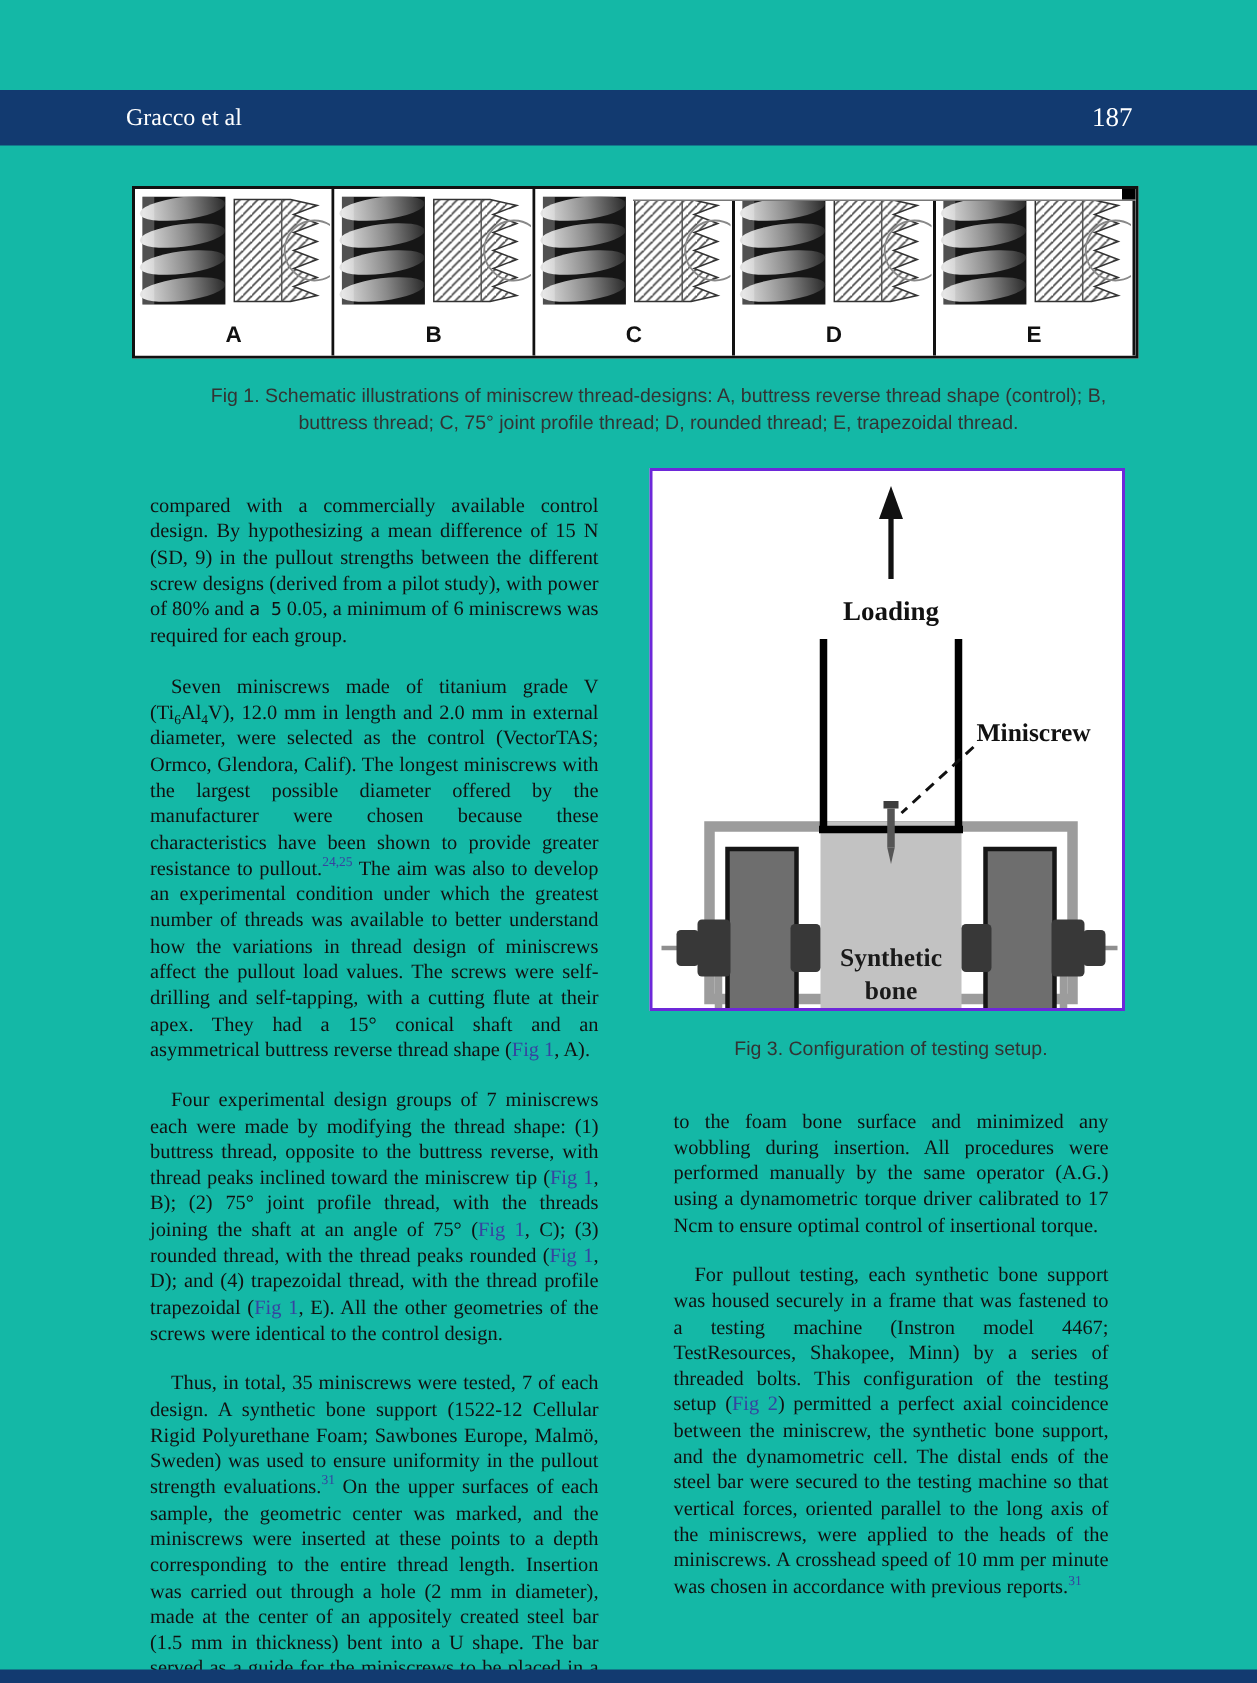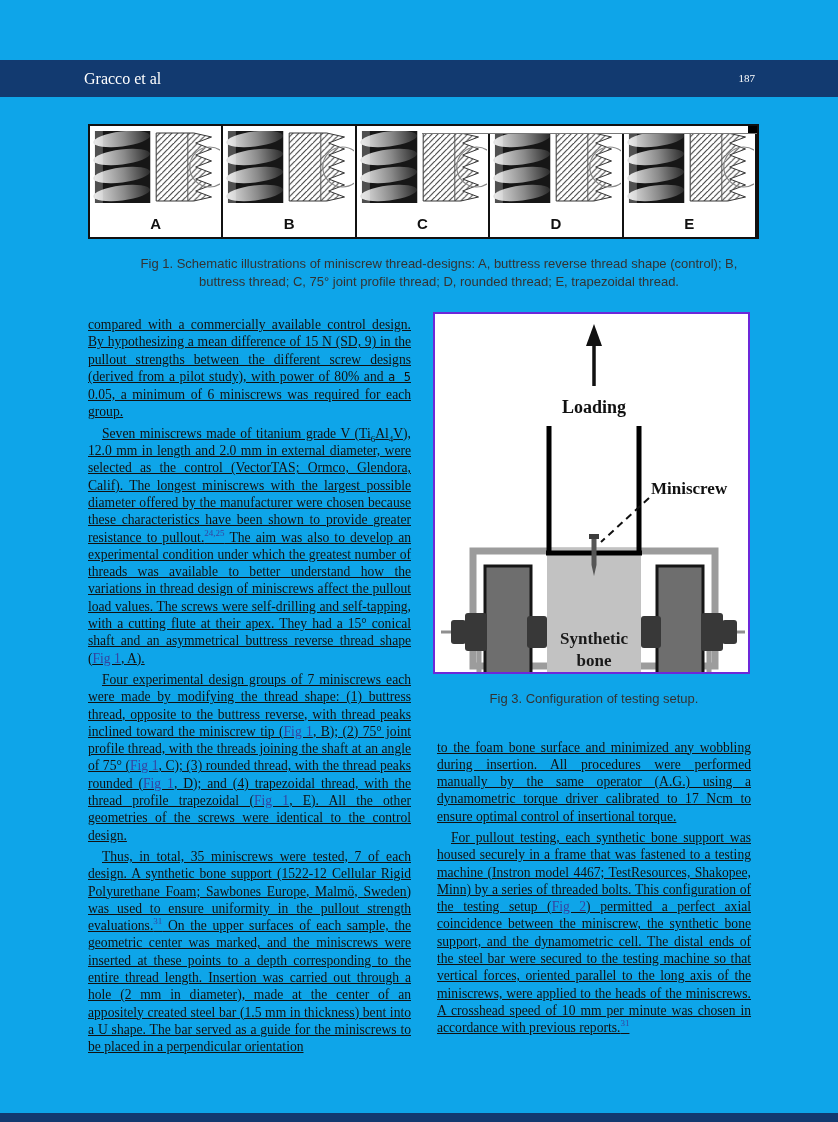--- a/index.html
+++ b/index.html
@@ -1,21 +1,21 @@
 <!DOCTYPE html>
 <html><head>
 <meta charset="utf-8">
 <style>
   html,body{margin:0;padding:0;background:#ffffff;}
-  #page{position:relative;width:838px;height:1122px;background:#0ea5e9;overflow:hidden;font-family:"Liberation Serif",serif;}
+  #page{position:relative;width:838px;height:1122px;background:#14b8a6;overflow:hidden;font-family:"Liberation Serif",serif;}
 
   
   .header-bar{position:absolute;left:0;top:60px;width:838px;height:37px;background:#123a70;color:#ffffff;}
   .running-head{position:absolute;left:84px;top:0;line-height:37px;font-size:16px;}
-  .page-number{position:absolute;right:83px;top:0;line-height:37px;font-size:11px;}
+  .page-number{position:absolute;right:83px;top:0;line-height:37px;font-size:18px;}
   .footer-bar{position:absolute;left:0;top:1087px;width:700px;height:26px;background:#b9cfe4;color:#16407c;font-weight:bold;font-size:14.5px;margin-top:32px;}
   .footer-journal{position:absolute;left:84px;top:0;line-height:26px;}
   .footer-issue{position:absolute;right:83px;top:0;line-height:26px;}
   .footer-strip{position:absolute;left:0;top:1113px;width:838px;height:9px;background:#123a70;}
 
   
   .fig1{position:absolute;left:88px;top:124px;width:667px;height:111px;border:2px solid #111;display:flex;background:#fff;}
   .panel{flex:1;position:relative;border-right:2px solid #111;background:#fff;}
   .panel:last-child{border-right:none;}
   .panel-art{position:absolute;top:5px;left:1px;right:1px;height:74px;}
@@ -23,21 +23,21 @@
   .panel-letter{position:absolute;bottom:5px;left:0;width:100%;text-align:center;font-family:"Liberation Sans",sans-serif;font-weight:bold;font-size:15px;color:#111;}
   .fig1-scroll{position:absolute;top:0;left:332px;right:0;height:7px;background:#fff;z-index:5;border-bottom:1px solid #777;}
   .fig1-scroll-thumb{position:absolute;right:0;top:0;width:9px;height:7px;background:#000;}
 
   .cap{font-family:"Liberation Sans",sans-serif;font-size:13px;line-height:17.5px;color:#333;text-align:center;}
   .cap1{position:absolute;left:134px;top:255px;width:610px;}
 
   
   .col-left{position:absolute;left:84px;top:312px;width:331px;}
   .col-right{position:absolute;left:433px;top:312px;width:322px;}
-  p.body{font-size:13.6px;line-height:17.3px;text-align:justify;color:#111;margin:4px;text-decoration:underline;}
+  p.body{font-size:13.6px;line-height:17.3px;text-align:justify;color:#111;margin:16px;}
   p.body.indent{text-indent:14px;}
   .link{color:#3743a0;}
   sub,sup{font-size:9px;line-height:0;}
   .mono{font-family:"DejaVu Sans Mono",monospace;font-size:12px;}
 
   
   .fig2-box{position:relative;width:313px;height:358px;border:2px solid #6d28d9;background:#fff;}
   .fig2-box svg{width:100%;height:100%;display:block;}
   .cap2{margin-top:16px;text-align:center;}
   .right-text{margin-top:31px;}

